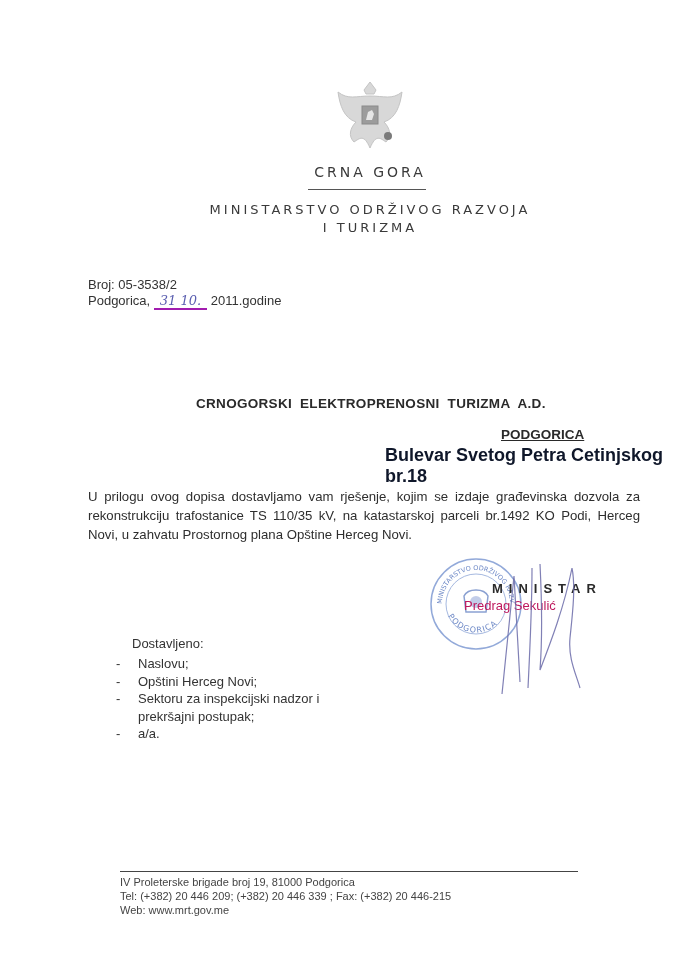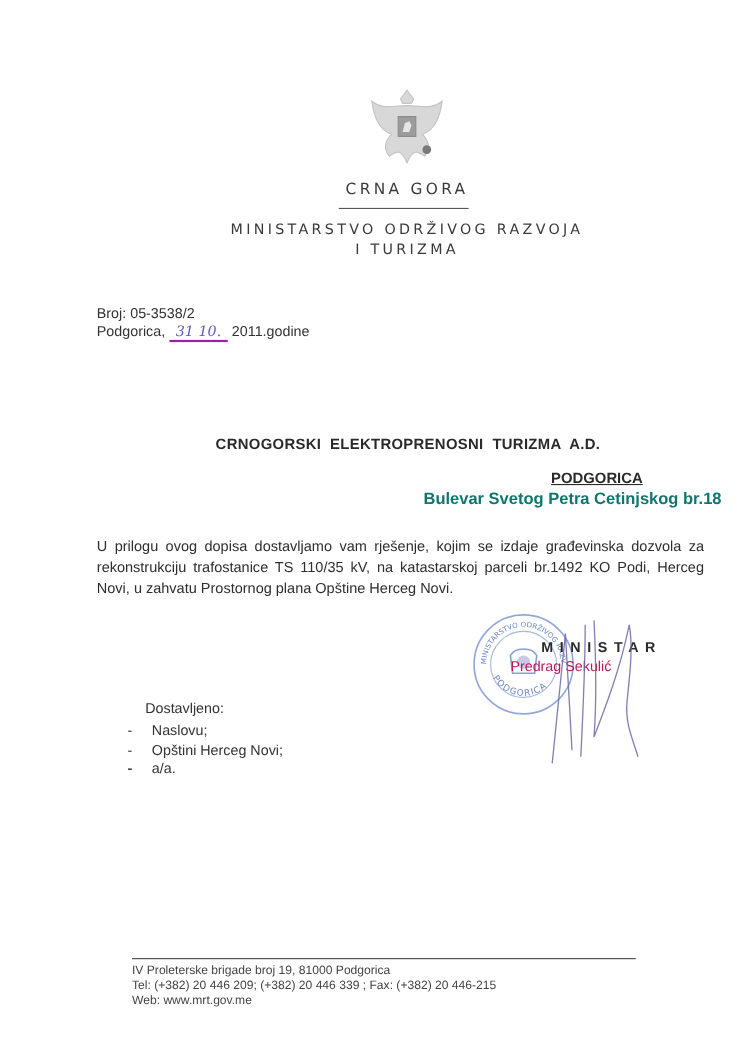--- a/index.html
+++ b/index.html
@@ -13,21 +13,21 @@
   .country { left: 0; width: 740px; top: 164px; font-size: 14px; }
   .hdr-rule { left: 308px; top: 189px; width: 118px; height: 1px; background: #555; }
   .ministry1 { left: 0; width: 740px; top: 202px; font-size: 13px; }
   .ministry2 { left: 0; width: 740px; top: 220px; font-size: 13px; }
   .meta { left: 88px; font-size: 13px; color: #333; }
   .broj { top: 277px; }
   .place { top: 293px; }
   .handdate { font-family: "DejaVu Serif", serif; font-style: italic; color: #5b5fb0; border-bottom: 2px solid #a21caf; padding: 0 6px; font-size: 13px; }
   .recipient { left: 196px; top: 396px; font-size: 13.5px; font-weight: bold; letter-spacing: 0.3px; color: #2a2a2a; word-spacing: 4px; }
   .city { left: 501px; top: 427px; font-size: 13.5px; font-weight: bold; text-decoration: underline; color: #2a2a2a; }
-  .street { left: 385px; top: 445px; font-size: 15px; font-weight: bold; color: #0f766e; }
+  .street { left: 385px; top: 445px; font-size: 18px; font-weight: bold; color: #0f172a; }
   .body-text { left: 88px; top: 487px; width: 552px; font-size: 13.2px; line-height: 19px; text-align: justify; color: #2e2e2e; }
   .stamp { left: 428px; top: 556px; width: 96px; height: 96px; }
   .min-title { left: 492px; top: 581px; font-size: 13px; font-weight: bold; letter-spacing: 6px; color: #2a2a2a; }
   .min-name { left: 464px; top: 598px; font-size: 13px; color: #be185d; }
   .signature { left: 480px; top: 548px; width: 150px; height: 150px; }
   .cc { left: 103px; top: 636px; font-size: 13px; color: #333; margin-left: 29px; }
   .cc-list { left: 116px; top: 655px; font-size: 13px; line-height: 17.5px; color: #333; margin: 0; padding: 0; list-style: none; width: 260px; }
   .cc-list li { position: relative; padding-left: 22px; }
   .cc-list li .dash { position: absolute; left: 0; top: 0; }
   .foot-rule { left: 120px; top: 871px; width: 458px; height: 1px; background: #444; }
@@ -82,20 +82,20 @@
 <div class="abs min-name">Predrag Sekulić</div>
 
 <svg class="abs signature" viewBox="0 0 150 150">
   <path d="M22 146 C26 110 30 70 34 28 M34 28 C36 60 38 100 40 134 M52 20 C52 60 50 100 48 140 M60 16 C62 56 62 96 60 122 C70 96 84 60 92 20 C96 40 92 70 90 90 C88 110 96 126 100 140" fill="none" stroke="#6a6aa8" stroke-width="1.2" opacity="0.85"></path>
 </svg>
 
 <div class="abs cc">Dostavljeno:</div>
 <ul class="abs cc-list">
   <li><span class="dash">-</span><span>Naslovu;</span></li>
   <li><span class="dash">-</span><span>Opštini Herceg Novi;</span></li>
-  <li><span class="dash">-</span></li>
+  <li><span class="dash">-</span><span>Sektoru za inspekcijski nadzor i prekršajni postupak;</span></li>
   <li><span class="dash">-</span><span>a/a.</span></li>
 </ul>
 
 <div class="abs foot-rule"></div>
 <div class="abs footer f1">IV Proleterske brigade broj 19, 81000 Podgorica</div>
 <div class="abs footer f2">Tel:  (+382) 20 446 209; (+382) 20 446 339 ; Fax:  (+382) 20 446-215</div>
 <div class="abs footer f3">Web: www.mrt.gov.me</div>
 
 </body></html>

